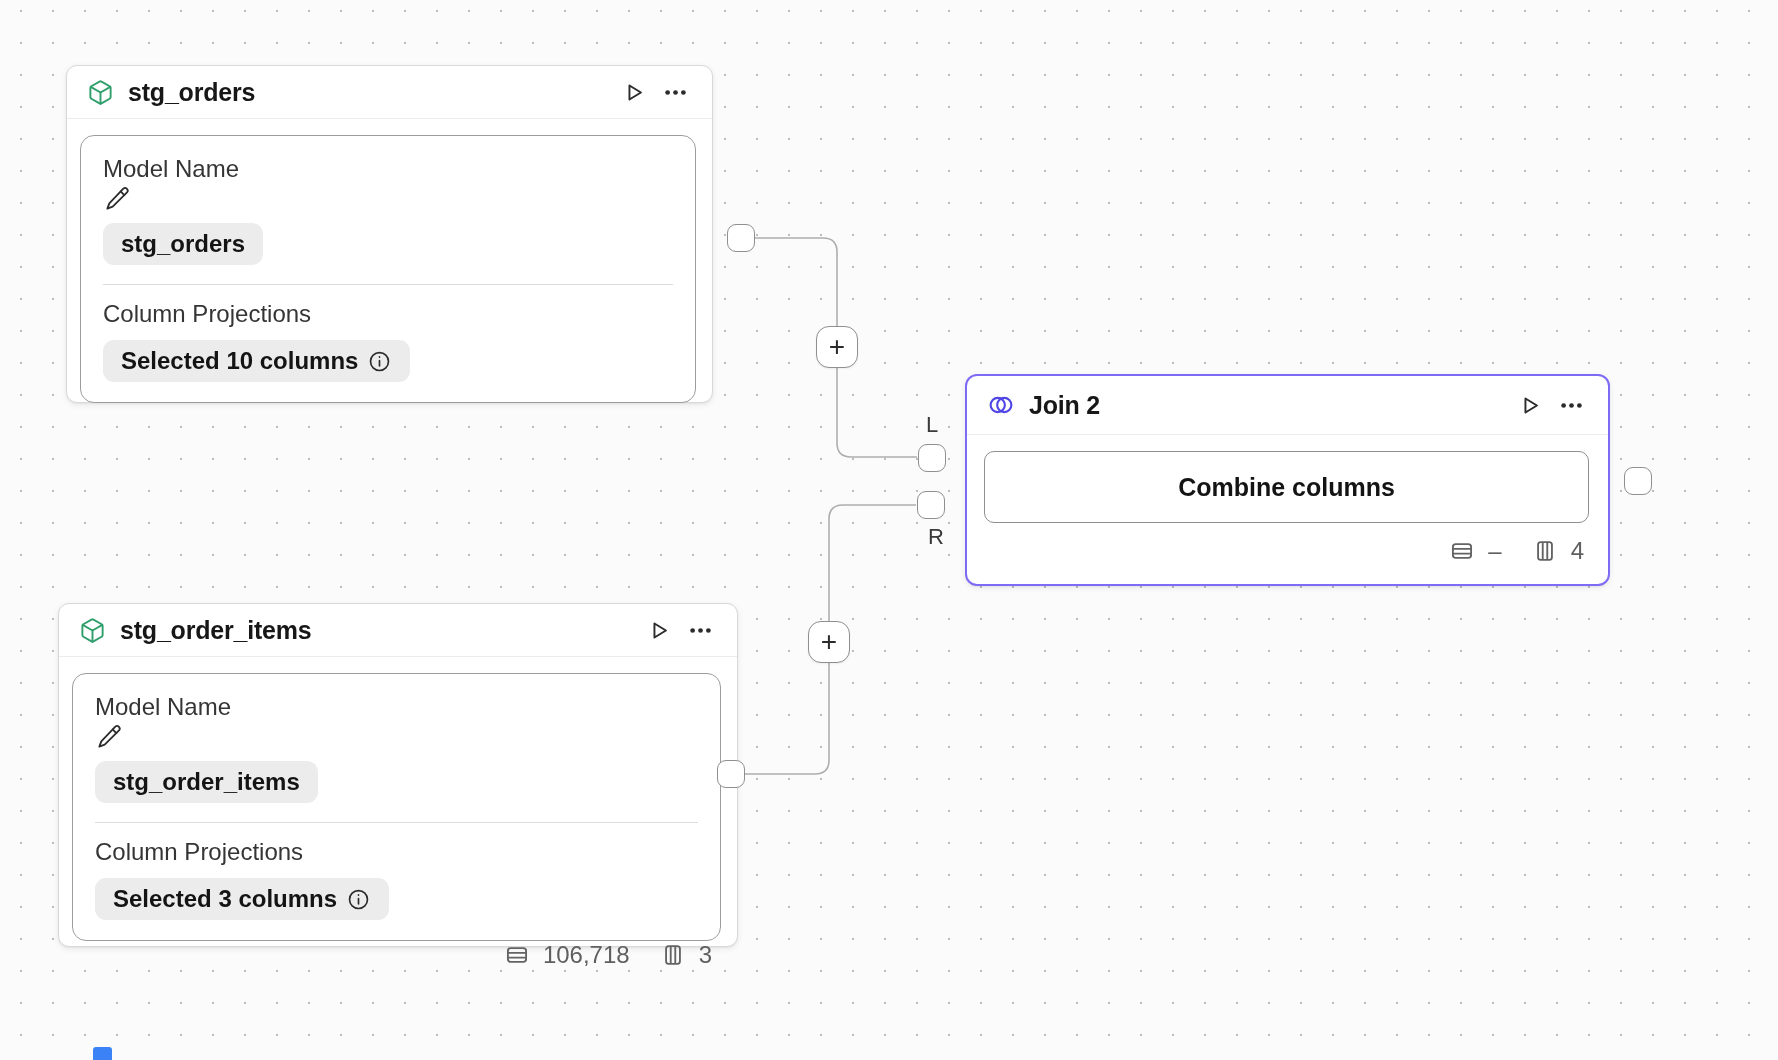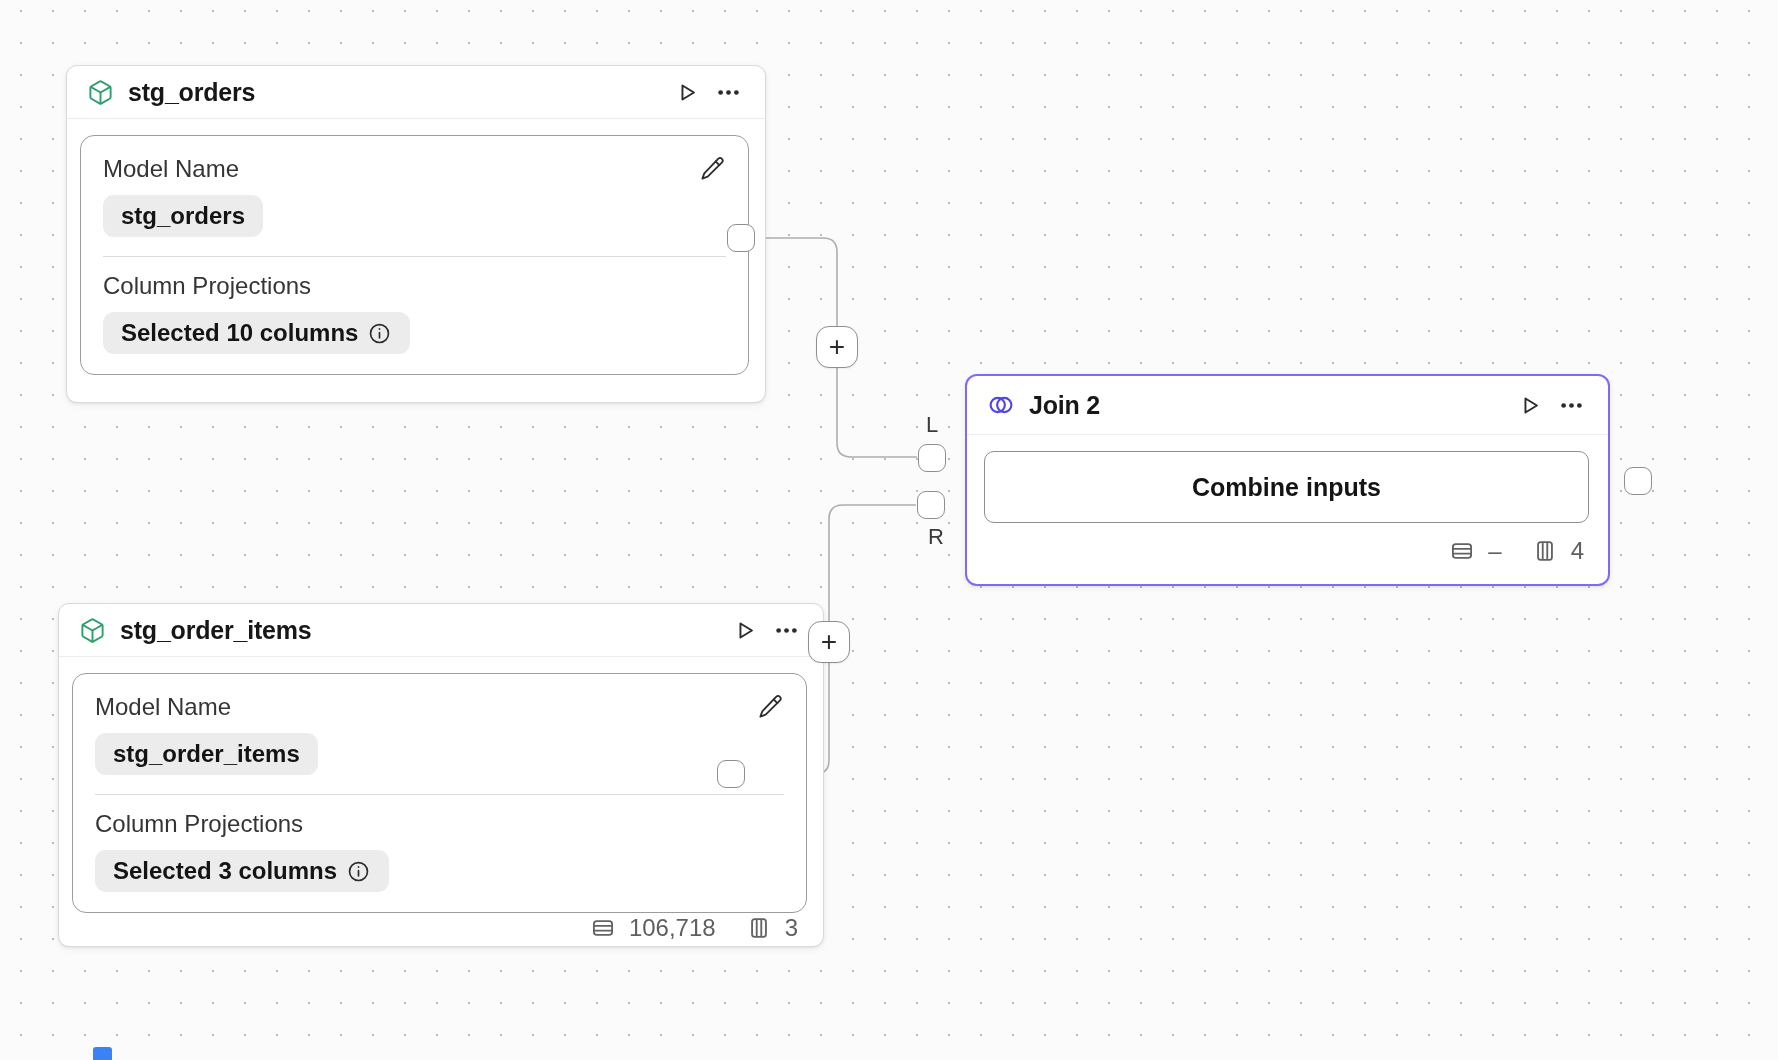--- a/index.html
+++ b/index.html
@@ -28,21 +28,21 @@
   .node.join .node-header{height:58px;flex:0 0 58px;}
   .node-title{font-size:25px;font-weight:700;color:#171717;margin-left:14px;letter-spacing:-.2px;}
   .spacer{flex:1;}
   .hbtn{display:flex;align-items:center;justify-content:center;width:34px;height:34px;cursor:pointer;}
   .hbtn + .hbtn{margin-left:8px;}
 
   .node-body{padding:16px 16px 0 13px;}
   .inner-card{
     border:1.3px solid #9c9c9c;border-radius:14px;padding:18px 22px 20px 22px;background:#fff;
   }
-  .field-row{display:flex;align-items:flex-start;justify-content:space-between;}
+  .field-row{display:flex;align-items:flex-start;justify-content:space-between;flex-direction:column;}
   .field-label{font-size:24px;color:#353535;font-weight:400;line-height:30px;}
   .chip{
     display:inline-flex;align-items:center;gap:9px;margin-top:11px;background:#ececec;
     border-radius:11px;padding:7px 18px;font-size:24px;font-weight:700;color:#141414;cursor:pointer;
   }
   .card-divider{height:1px;background:#dcdcdc;margin:19px 0 14px 0;}
 
   .node-footer{
     flex:1;display:flex;align-items:center;justify-content:flex-end;
     padding:0 25px 4px 0;color:#636363;
@@ -133,21 +133,21 @@
   </defs>
 </svg>
 
 <div class="canvas">
 
   <svg class="edges" width="1778" height="1060">
     <path class="edge" d="M 755 238 H 823 Q 837 238 837 252 V 443 Q 837 457 851 457 H 917"></path>
     <path class="edge" d="M 745 774 H 815 Q 829 774 829 760 V 519 Q 829 505 843 505 H 916"></path>
   </svg>
 
-  <div class="node" style="left:66px;top:65px;width:700px;height:338px;">
+  <div class="node" style="left:66px;top:65px;width:647px;height:338px;">
     <div class="node-header">
       <span class="icon">
           <svg width="27" height="27">
             <use href="#i-cube"></use>
           </svg>
         </span>
       <span class="node-title">stg_orders</span>
       <span class="spacer"></span>
       <span class="hbtn">
           <svg width="27" height="27">
@@ -180,21 +180,21 @@
           <span class="icon">
               <svg width="25" height="25">
                 <use href="#i-info"></use>
               </svg>
             </span>
         </div>
       </div>
     </div>
   </div>
 
-  <div class="node" style="left:58px;top:603px;width:766px;height:344px;">
+  <div class="node" style="left:58px;top:603px;width:680px;height:344px;">
     <div class="node-header">
       <span class="icon">
           <svg width="27" height="27">
             <use href="#i-cube"></use>
           </svg>
         </span>
       <span class="node-title">stg_order_items</span>
       <span class="spacer"></span>
       <span class="hbtn">
           <svg width="27" height="27">
@@ -261,21 +261,21 @@
           <svg width="27" height="27">
             <use href="#i-play"></use>
           </svg>
         </span>
       <span class="hbtn">
           <svg width="27" height="27">
             <use href="#i-ellipsis"></use>
           </svg>
         </span>
     </div>
-    <div class="combine-btn">Combine inputs</div>
+    <div class="combine-btn">Combine columns</div>
     <div class="join-footer">
       <span class="stat-icon">
           <svg width="26" height="26">
             <use href="#i-rows"></use>
           </svg>
         </span>
       <span class="stat-text">–</span>
       <span class="stat-icon stat-gap">
           <svg width="26" height="26">
             <use href="#i-cols"></use>

